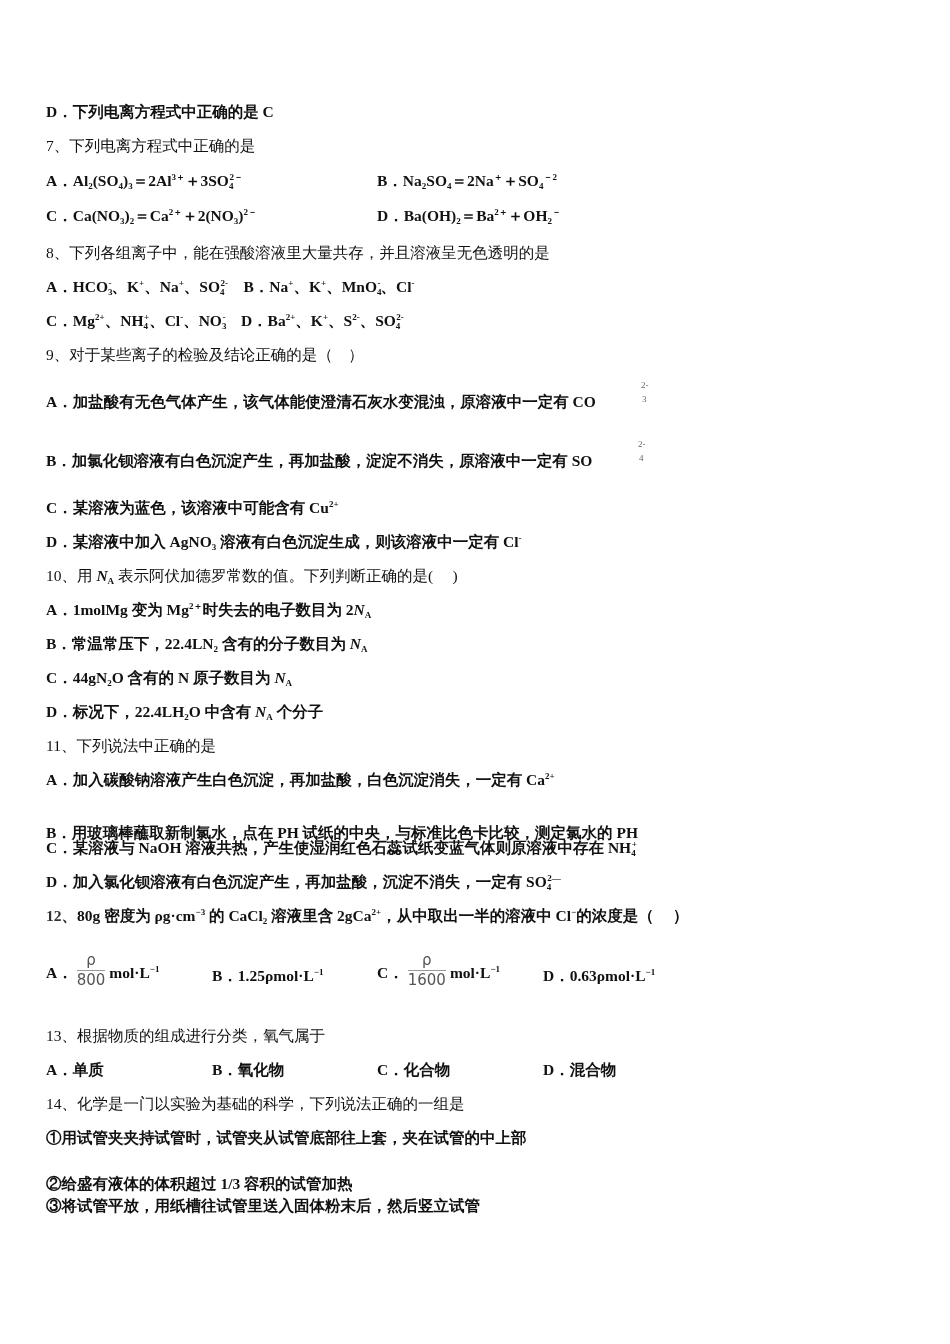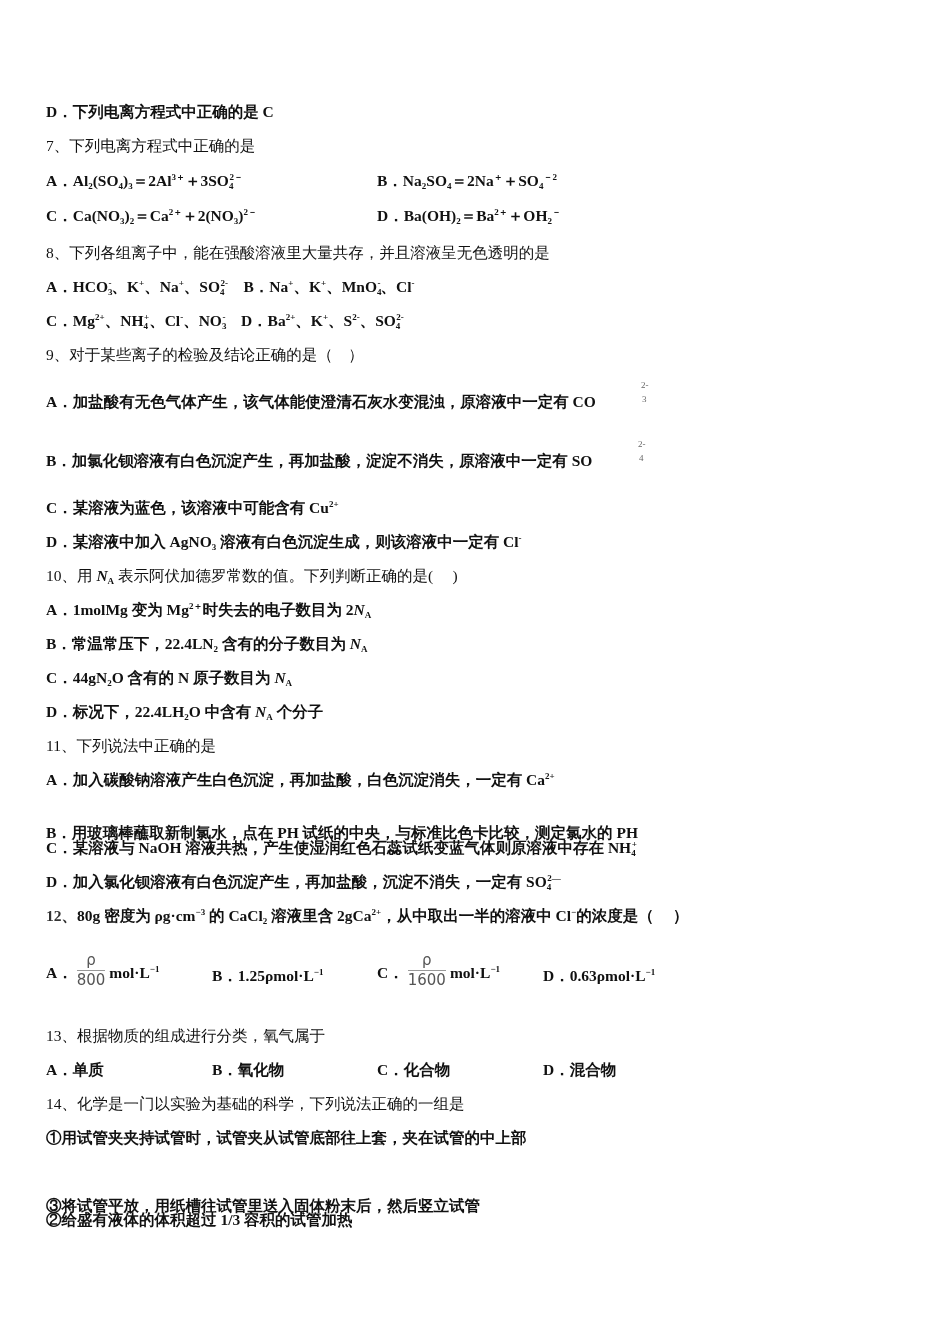--- a/index.html
+++ b/index.html
@@ -136,14 +136,14 @@
 </div>
 <div class="line b col2" style="top:1060px; left:377px">
   <span>C．</span><span>化合物</span>
 </div>
 <div class="line b col2" style="top:1060px; left:543px">
   <span>D．</span><span>混合物</span>
 </div>
 
 <div class="line q" style="top:1094px">14、化学是一门以实验为基础的科学，下列说法正确的一组是</div>
 <div class="line b" style="top:1128px">①用试管夹夹持试管时，试管夹从试管底部往上套，夹在试管的中上部</div>
-<div class="line b" style="top:1210px">②给盛有液体的体积超过 1/3 容积的试管加热</div>
+<div class="line b" style="top:1174px">②给盛有液体的体积超过 1/3 容积的试管加热</div>
 <div class="line b" style="top:1196px">③将试管平放，用纸槽往试管里送入固体粉末后，然后竖立试管</div>
 
 </body></html>

